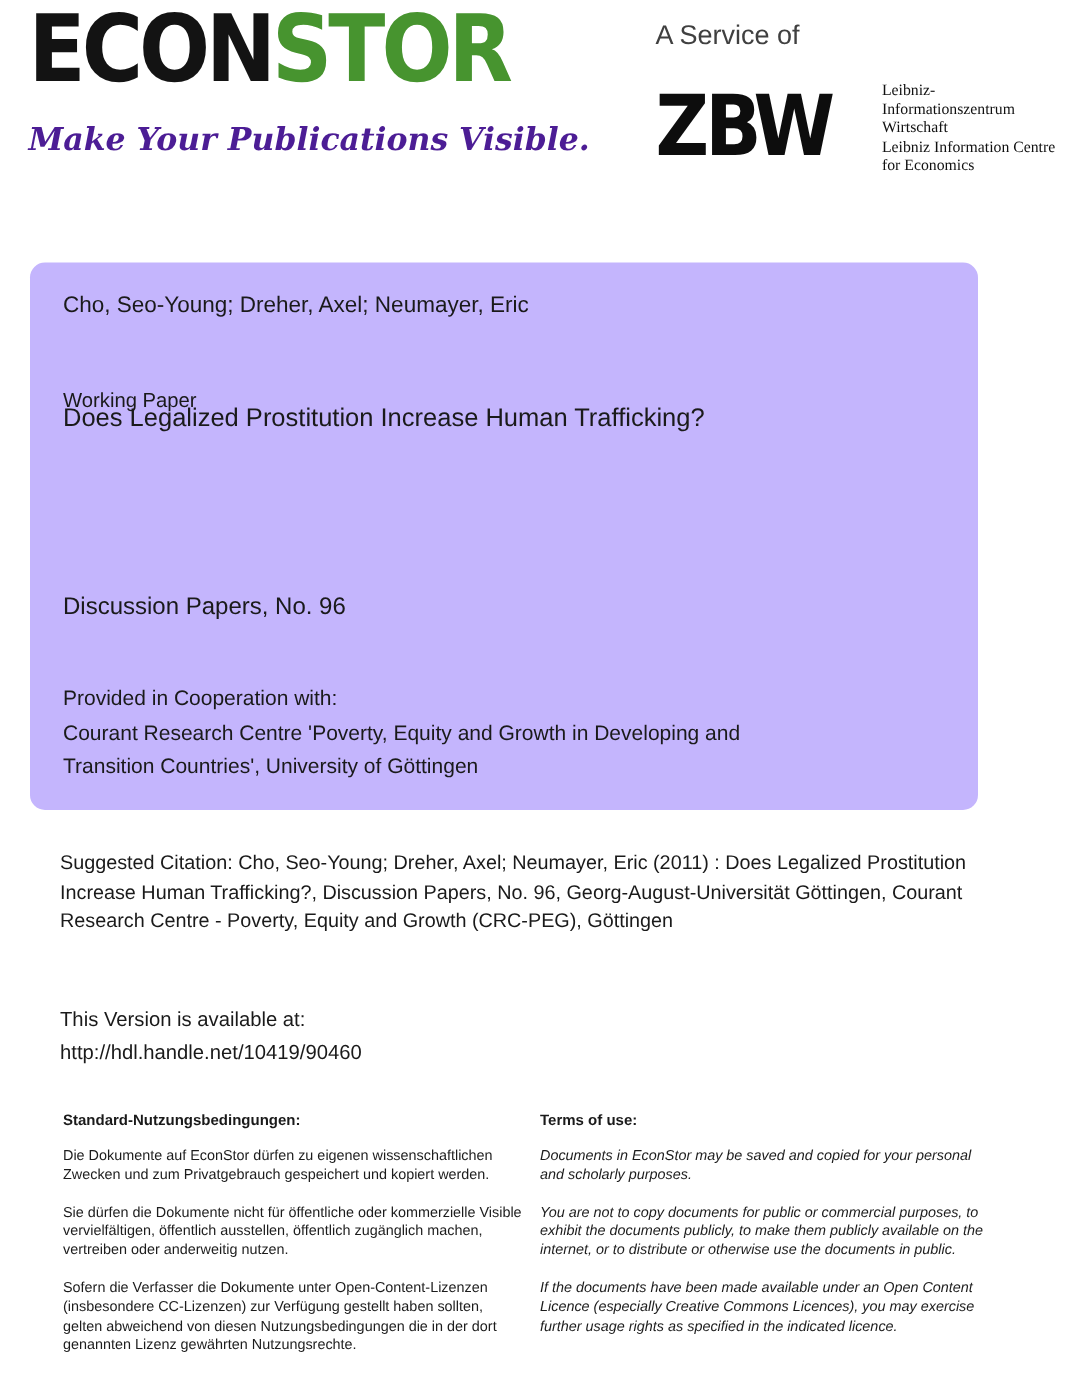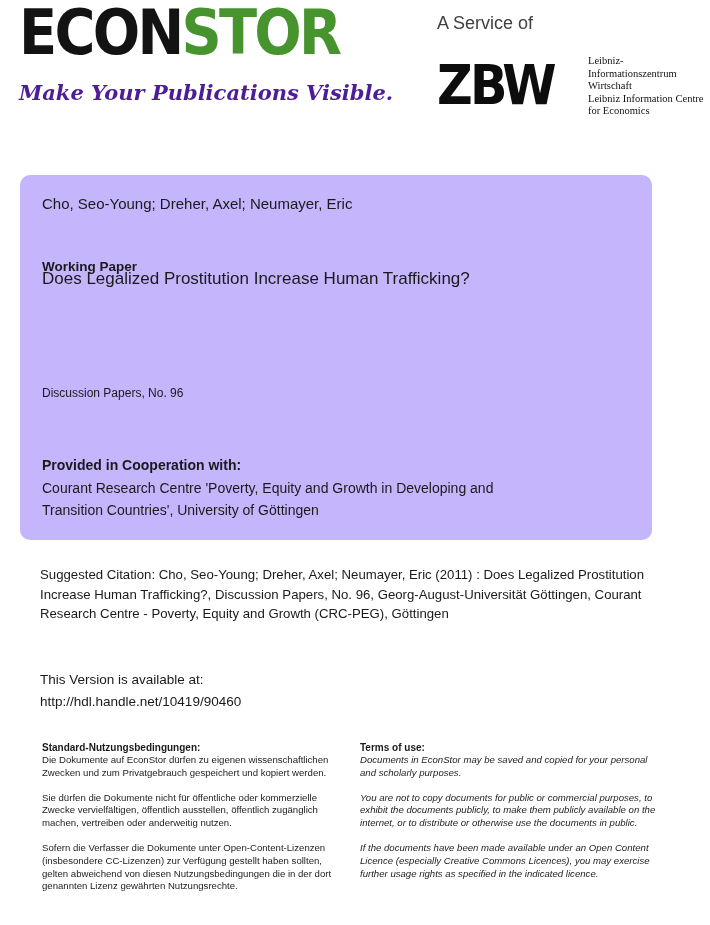--- a/index.html
+++ b/index.html
@@ -55,45 +55,45 @@
 
   
   .record-card {
     position:absolute; left:20px; top:175px;
     width:632px; height:365px;
     background:#c4b5fd;
     border-radius:10px;
   }
   .record-card > div { position:absolute; left:22px; }
   .authors   { top:20px;  font-size:15px; }
-  .doctype   { top:84px;  font-size:13.5px; font-weight:700; }
+  .doctype   { top:84px;  font-size:13.5px; font-weight:400; }
   .title     { top:88px; font-size:17px; line-height:32px; width:530px; }
-  .series    { top:211px; font-size:12px;text-align:right; }
-  .coop-label{ top:282px; font-size:14px; font-weight:700; }
+  .series    { top:221px; font-size:16px;text-align:right; }
+  .coop-label{ top:282px; font-size:14px; font-weight:400; }
   .coop-text { top:302px; font-size:14px; line-height:22px; width:492px; }
 
   
   .citation {
     position:absolute; left:40px; top:565px;
     width:612px; font-size:13.2px; line-height:19.5px;
   }
   .version-label { position:absolute; left:40px; top:672px; font-size:13.5px; }
   .handle-link   {
     position:absolute; left:40px; top:694px;
     font-size:13.5px; color:#1a1a1a; text-decoration:none;
   }
 
   
   .terms {
     position:absolute; left:42px; top:742px;
     display:flex; width:622px;
   }
   .terms-col { width:306px; }
   .terms-col + .terms-col { margin-left:12px; width:304px; }
-  .terms-heading { font-size:10px; font-weight:700; margin-bottom:1px; }
+  .terms-heading { font-size:10px; font-weight:700; margin-bottom:12px; }
   .terms p { font-size:9.6px; line-height:12.8px; margin-bottom:12px; color:#1c1c1c; }
   .terms-col.english p { font-style:italic; }
 </style>
 </head>
 <body>
 
 <div class="page">
 
   <div class="wordmark">
     <span class="econ">ECON</span><span class="stor">STOR</span>
@@ -121,21 +121,21 @@
   </div>
 
   <div class="citation">Suggested Citation: Cho, Seo-Young; Dreher, Axel; Neumayer, Eric (2011) : Does Legalized Prostitution Increase Human Trafficking?, Discussion Papers, No. 96, Georg-August-Universität Göttingen, Courant Research Centre - Poverty, Equity and Growth (CRC-PEG), Göttingen</div>
   <div class="version-label">This Version is available at:</div>
   <a class="handle-link" href="#">http://hdl.handle.net/10419/90460</a>
 
   <div class="terms">
     <div class="terms-col german">
       <div class="terms-heading">Standard-Nutzungsbedingungen:</div>
       <p>Die Dokumente auf EconStor dürfen zu eigenen wissenschaftlichen Zwecken und zum Privatgebrauch gespeichert und kopiert werden.</p>
-      <p>Sie dürfen die Dokumente nicht für öffentliche oder kommerzielle Zwecke vervielfältigen, öffentlich ausstellen, öffentlich zugänglich machen, vertreiben oder anderweitig nutzen.</p>
+      <p>Sie dürfen die Dokumente nicht für öffentliche oder kommerzielle Visible vervielfältigen, öffentlich ausstellen, öffentlich zugänglich machen, vertreiben oder anderweitig nutzen.</p>
       <p>Sofern die Verfasser die Dokumente unter Open-Content-Lizenzen (insbesondere CC-Lizenzen) zur Verfügung gestellt haben sollten, gelten abweichend von diesen Nutzungsbedingungen die in der dort genannten Lizenz gewährten Nutzungsrechte.</p>
     </div>
     <div class="terms-col english">
       <div class="terms-heading">Terms of use:</div>
       <p>Documents in EconStor may be saved and copied for your personal and scholarly purposes.</p>
       <p>You are not to copy documents for public or commercial purposes, to exhibit the documents publicly, to make them publicly available on the internet, or to distribute or otherwise use the documents in public.</p>
       <p>If the documents have been made available under an Open Content Licence (especially Creative Commons Licences), you may exercise further usage rights as specified in the indicated licence.</p>
     </div>
   </div>
 

